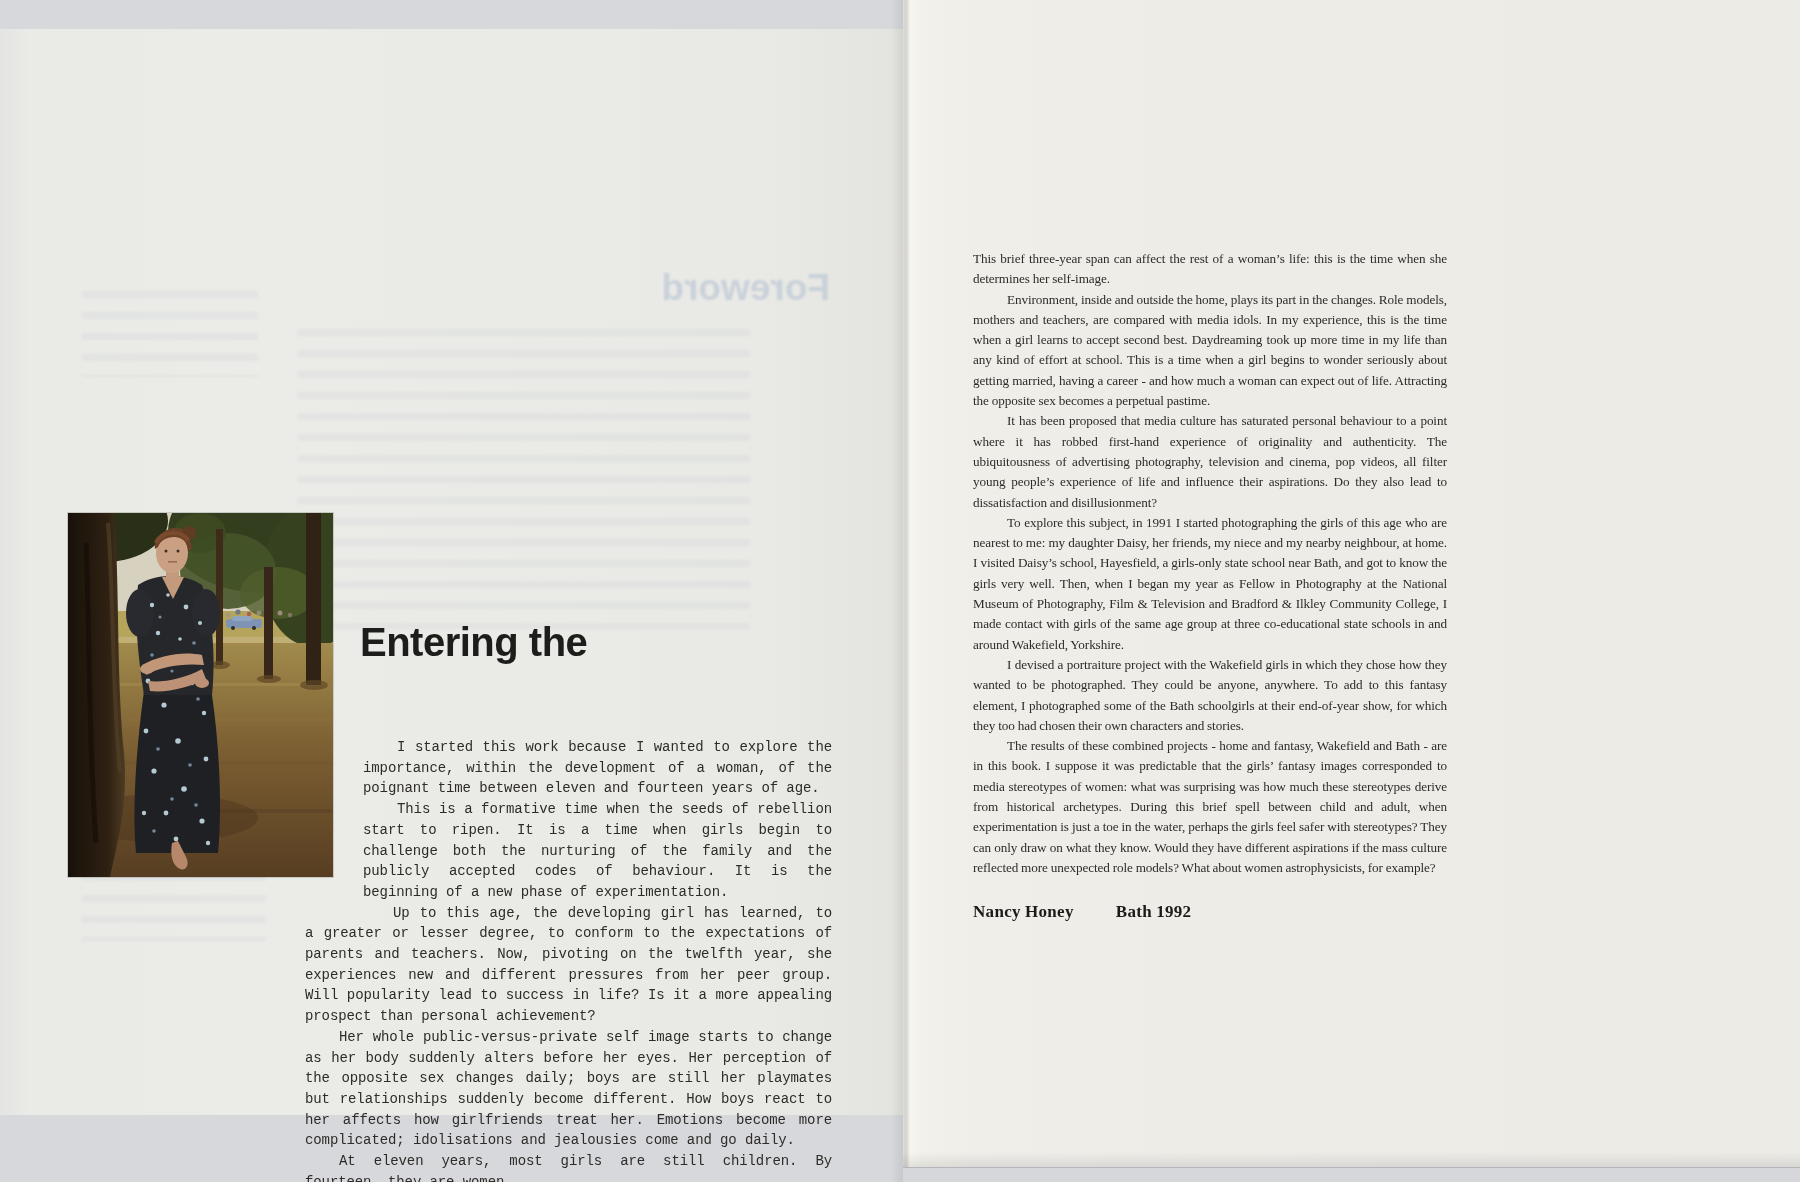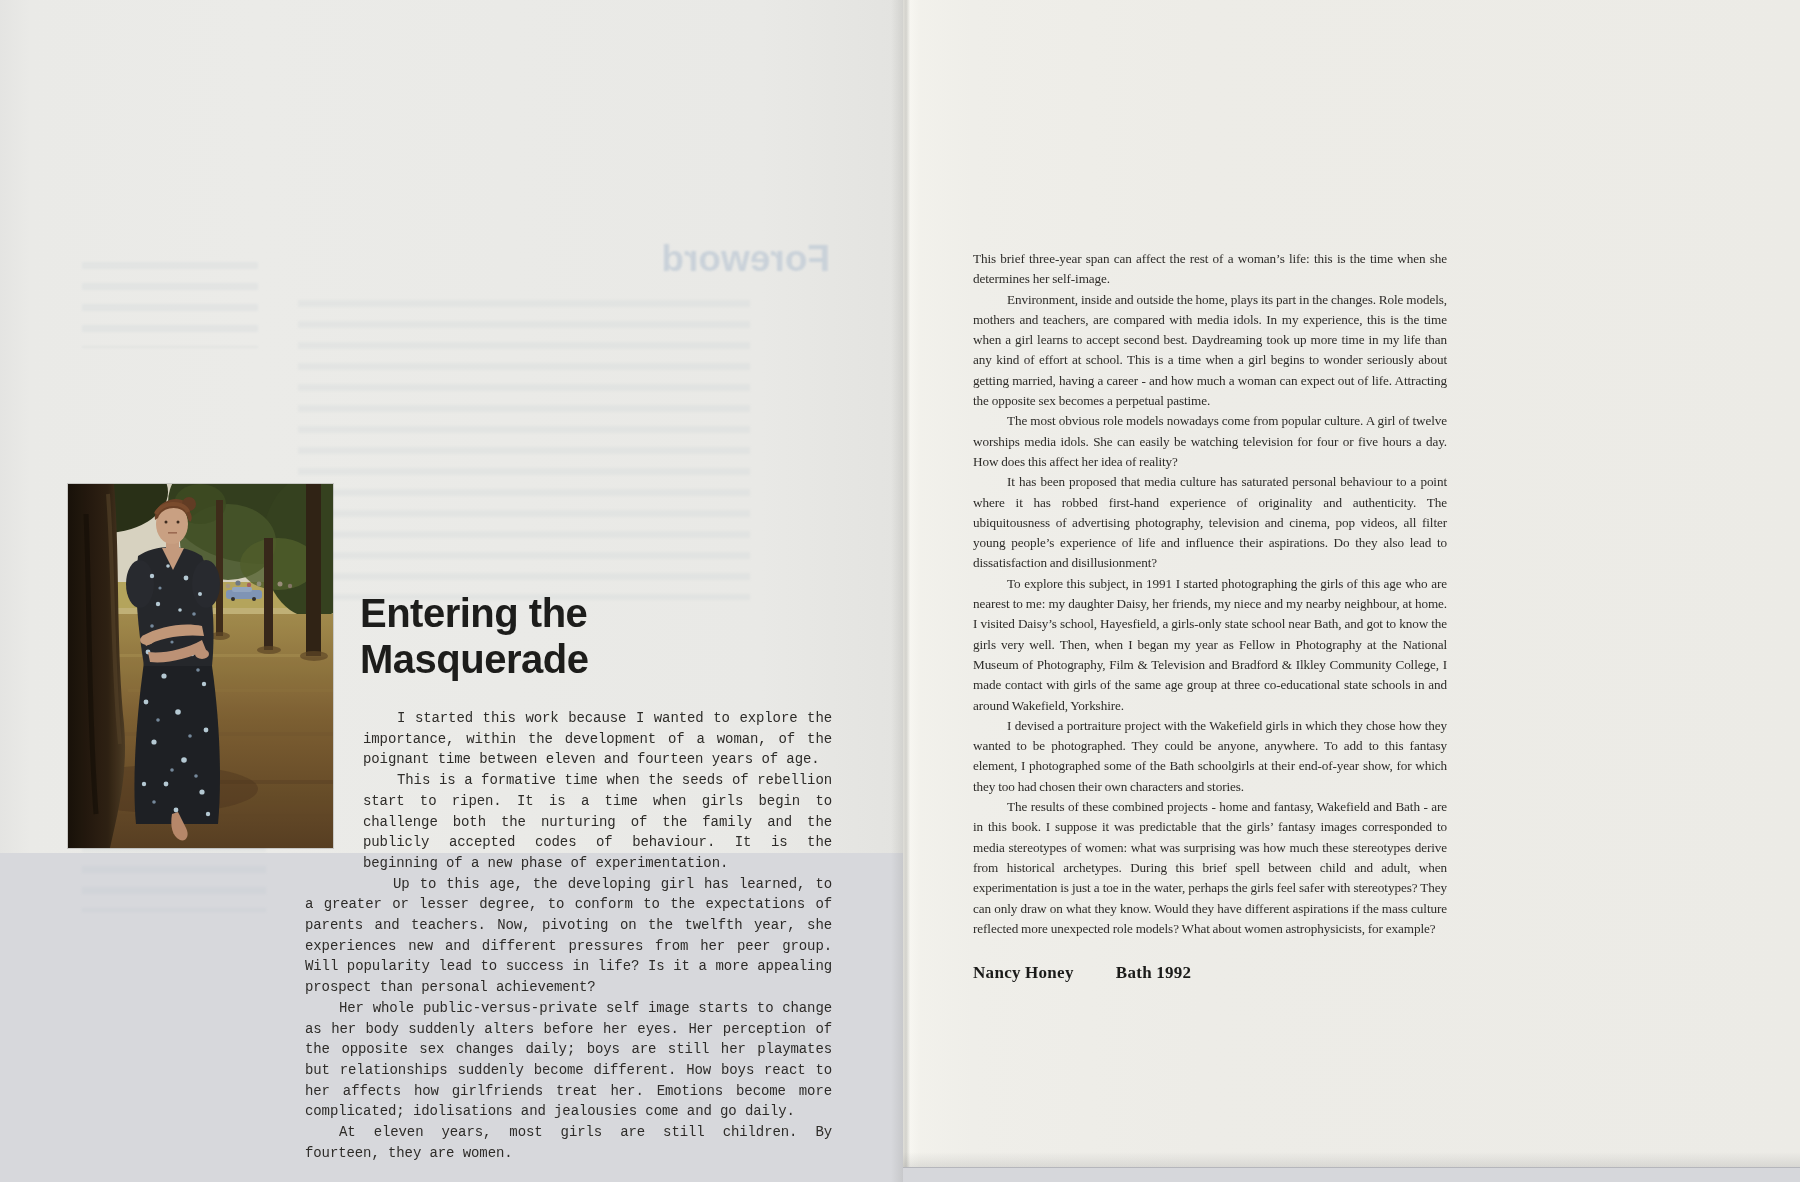--- a/index.html
+++ b/index.html
@@ -6,22 +6,23 @@
   body{
     width:1800px;height:1182px;overflow:hidden;
     background:#d7d8dc;
     font-family:"Liberation Serif", serif;
   }
   #spread{position:relative;width:1800px;height:1182px;}
 
   
   .page{position:absolute;top:0;}
   #left-page{
-    left:0;width:903px;height:853px;
+    left:0;width:903px;height:1086px;
     background:linear-gradient(to right,#e4e4e2 0px,#eaeae7 30px,#ebebe8 260px,#e9e9e6 760px,#e3e3e0 903px);
+    margin-top:29px;
   }
   #right-page{
     left:903px;width:897px;height:1167px;
     background:linear-gradient(to right,#f3f2ec 0px,#efeee9 70px,#edece7 300px,#ecebe6 897px);
   }
   #gutter{
     position:absolute;left:891px;top:0;width:30px;height:1182px;
     background:linear-gradient(to right,
       rgba(70,70,62,0) 0%,rgba(70,70,62,0.10) 38%,rgba(45,45,40,0.16) 50%,
       rgba(255,255,250,0.35) 64%,rgba(70,70,62,0) 100%);
@@ -240,39 +241,37 @@
 
           <path d="M104,330 C102,342 104,352 112,356 C118,358 122,352 118,344 C115,338 112,332 110,328 Z" fill="#b98a6d"></path>
         </g>
 
         <rect x="0" y="0" width="265" height="364" fill="#8a6a30" opacity="0.05"></rect>
       </svg>
     </div>
 
     <div id="title">
       <div>Entering the</div>
-      <div>Masquerade</div>
     </div>
 
     <div id="left-text" class="body-text">
       <div class="beside-photo">
         <p>I started this work because I wanted to explore the importance, within the development of a woman, of the poignant time between eleven and fourteen years of age.</p>
         <p>This is a formative time when the seeds of rebellion start to ripen. It is a time when girls begin to challenge both the nurturing of the family and the publicly accepted codes of behaviour. It is the beginning of a new phase of experimentation.</p>
       </div>
       <p class="big-indent">Up to this age, the developing girl has learned, to a greater or lesser degree, to conform to the expectations of parents and teachers. Now, pivoting on the twelfth year, she experiences new and different pressures from her peer group. Will popularity lead to success in life? Is it a more appealing prospect than personal achievement?</p>
       <p>Her whole public-versus-private self image starts to change as her body suddenly alters before her eyes. Her perception of the opposite sex changes daily; boys are still her playmates but relationships suddenly become different. How boys react to her affects how girlfriends treat her. Emotions become more complicated; idolisations and jealousies come and go daily.</p>
       <p>At eleven years, most girls are still children. By fourteen, they are women.</p>
     </div>
   </div>
 
   <div id="right-page" class="page">
     <div id="right-text" class="body-text">
       <p class="no-indent">This brief three-year span can affect the rest of a woman’s life: this is the time when she determines her self-image.</p>
       <p>Environment, inside and outside the home, plays its part in the changes. Role models, mothers and teachers, are compared with media idols. In my experience, this is the time when a girl learns to accept second best. Daydreaming took up more time in my life than any kind of effort at school. This is a time when a girl begins to wonder seriously about getting married, having a career - and how much a woman can expect out of life. Attracting the opposite sex becomes a perpetual pastime.</p>
-      <p>The most obvious role models nowadays come from popular culture. A girl of twelve worships media idols. She can easily be watching television for four or five hours a day. How does this affect her idea of reality?</p>
       <p>It has been proposed that media culture has saturated personal behaviour to a point where it has robbed first-hand experience of originality and authenticity. The ubiquitousness of advertising photography, television and cinema, pop videos, all filter young people’s experience of life and influence their aspirations. Do they also lead to dissatisfaction and disillusionment?</p>
       <p>To explore this subject, in 1991 I started photographing the girls of this age who are nearest to me: my daughter Daisy, her friends, my niece and my nearby neighbour, at home. I visited Daisy’s school, Hayesfield, a girls-only state school near Bath, and got to know the girls very well. Then, when I began my year as Fellow in Photography at the National Museum of Photography, Film &amp; Television and Bradford &amp; Ilkley Community College, I made contact with girls of the same age group at three co-educational state schools in and around Wakefield, Yorkshire.</p>
       <p>I devised a portraiture project with the Wakefield girls in which they chose how they wanted to be photographed. They could be anyone, anywhere. To add to this fantasy element, I photographed some of the Bath schoolgirls at their end-of-year show, for which they too had chosen their own characters and stories.</p>
       <p>The results of these combined projects - home and fantasy, Wakefield and Bath - are in this book. I suppose it was predictable that the girls’ fantasy images corresponded to media stereotypes of women: what was surprising was how much these stereotypes derive from historical archetypes. During this brief spell between child and adult, when experimentation is just a toe in the water, perhaps the girls feel safer with stereotypes? They can only draw on what they know. Would they have different aspirations if the mass culture reflected more unexpected role models? What about women astrophysicists, for example?</p>
 
       <p id="signature">
         <span>Nancy Honey</span><span class="sig-gap"></span><span>Bath 1992</span>
       </p>
     </div>
   </div>

